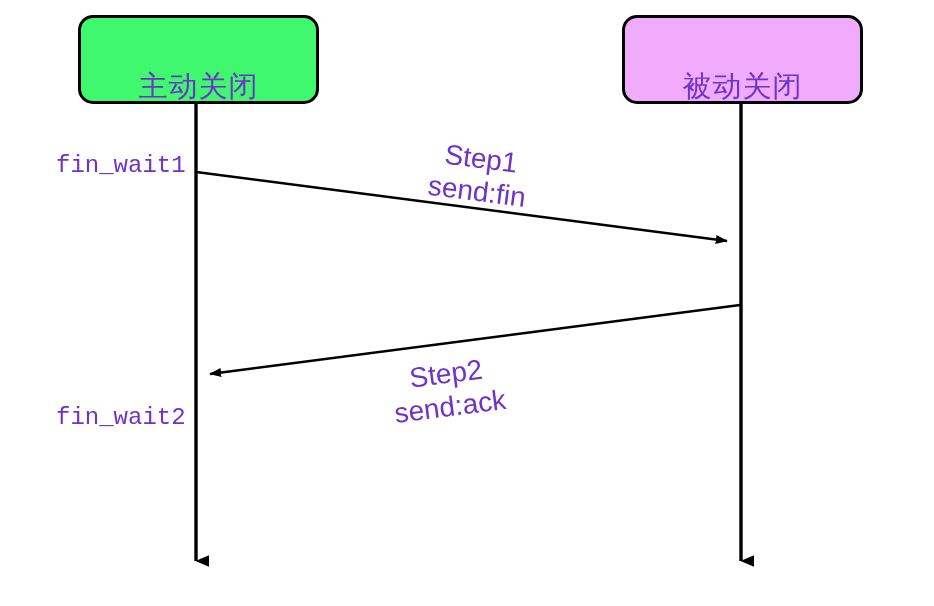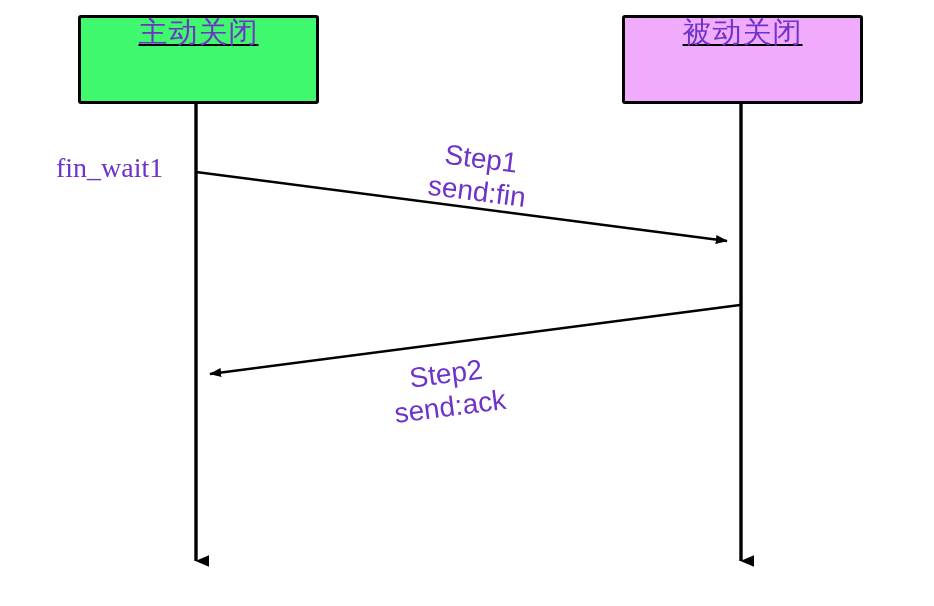--- a/index.html
+++ b/index.html
@@ -25,25 +25,24 @@
     top: 0;
     width: 934px;
     height: 606px;
   }
 
   
   .participant-box {
     position: absolute;
     box-sizing: border-box;
     border: 3px solid #000000;
-    border-radius: 3px;
+    border-radius: 15px;
     display: flex;
-    align-items: flex-start;
+    align-items: flex-end;
     justify-content: center;
-    text-decoration: underline;
   }
   .participant-label {
     font-family: "DejaVu Sans", "Liberation Sans", sans-serif;
     font-size: 29px;
     line-height: 1;
     letter-spacing: 1px;
     white-space: nowrap;
   }
   #box-active {
     left: 78px;
@@ -54,22 +53,22 @@
   #box-passive {
     left: 622px;
     top: 15px;
     width: 241px;
     height: 89px;
   }
 
   
   .state-label {
     position: absolute;
-    font-family: Liberation Serif, serif;
-    font-size: 28px;
+    font-family: Liberation Mono, monospace;
+    font-size: 24px;
     line-height: 1;
     white-space: nowrap;
   }
   #state-fin-wait1 {
     left: 56px;
     top: 154px;
   }
   #state-fin-wait2 {
     left: 56px;
     top: 406px;
@@ -127,20 +126,21 @@
   <div class="participant-box" id="box-active" style="background:#3ff86e;">
     <span class="participant-label" style="color:#6f33c9;">主动关闭</span>
   </div>
 
   <div class="participant-box" id="box-passive" style="background:#f0abfc;">
     <span class="participant-label" style="color:#6f33c9;">被动关闭</span>
   </div>
 
   <div class="state-label" id="state-fin-wait1" style="color:#6f33c9;">fin_wait1</div>
 
+  <div class="state-label" id="state-fin-wait2" style="color:#6f33c9;">fin_wait2</div>
 
   <div class="message-label" id="message-step1" style="color:#6f33c9;">
     <span class="msg-line">Step1</span>
     <span class="msg-line">send:fin</span>
   </div>
 
   <div class="message-label" id="message-step2" style="color:#6f33c9;">
     <span class="msg-line">Step2</span>
     <span class="msg-line">send:ack</span>
   </div>

